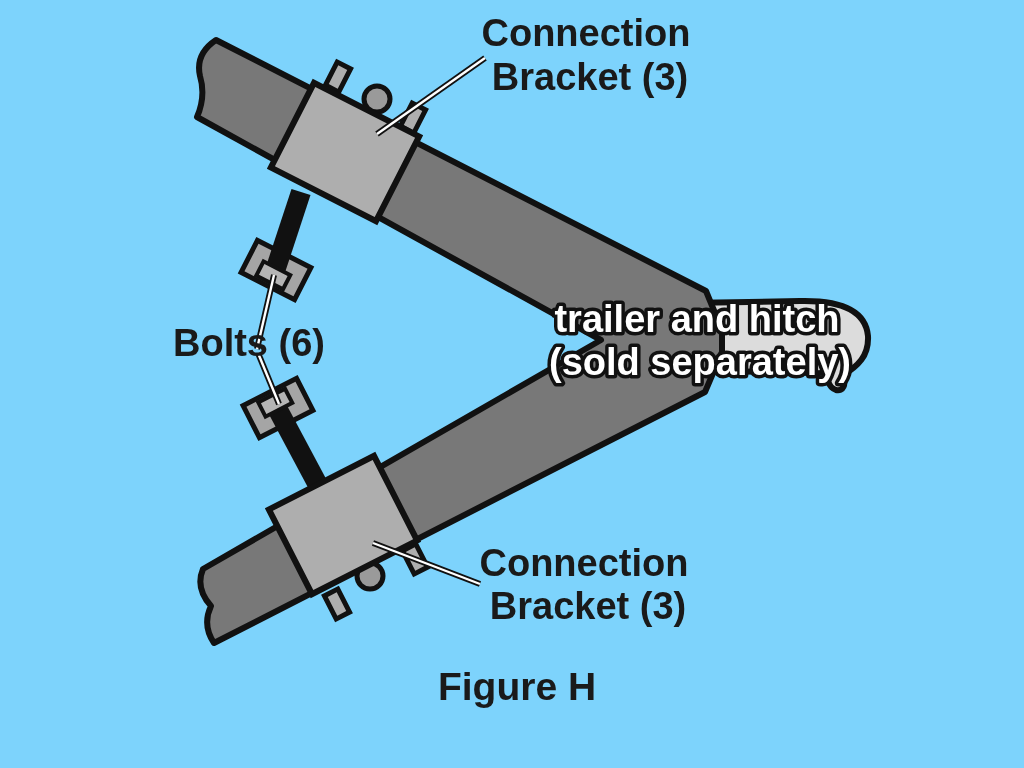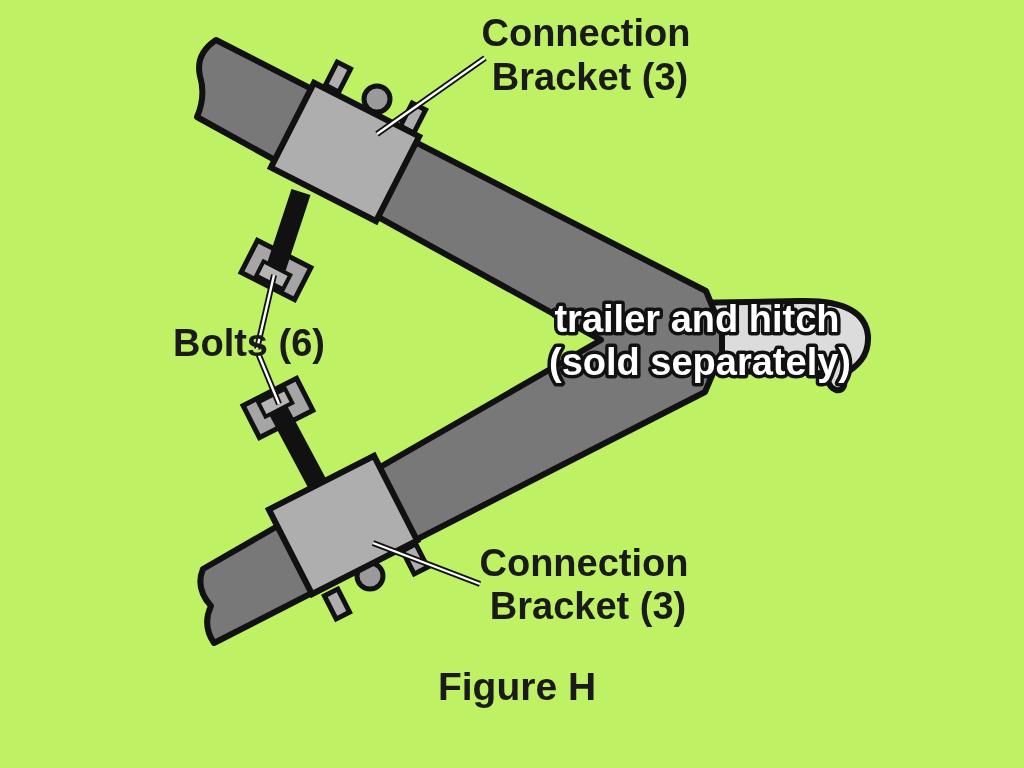--- a/index.html
+++ b/index.html
@@ -4,21 +4,21 @@
 <style>
   html, body {
     margin: 0;
     padding: 0;
     background: #ffffff;
   }
   .canvas {
     position: relative;
     width: 1024px;
     height: 768px;
-    background: #bef264;
+    background: #7dd3fc;
     overflow: hidden;
     font-family: "Liberation Sans", sans-serif;
   }
   svg {
     display: block;
   }
   .label {
     font-family: "Liberation Sans", sans-serif;
     font-weight: 700;
     font-size: 38px;

